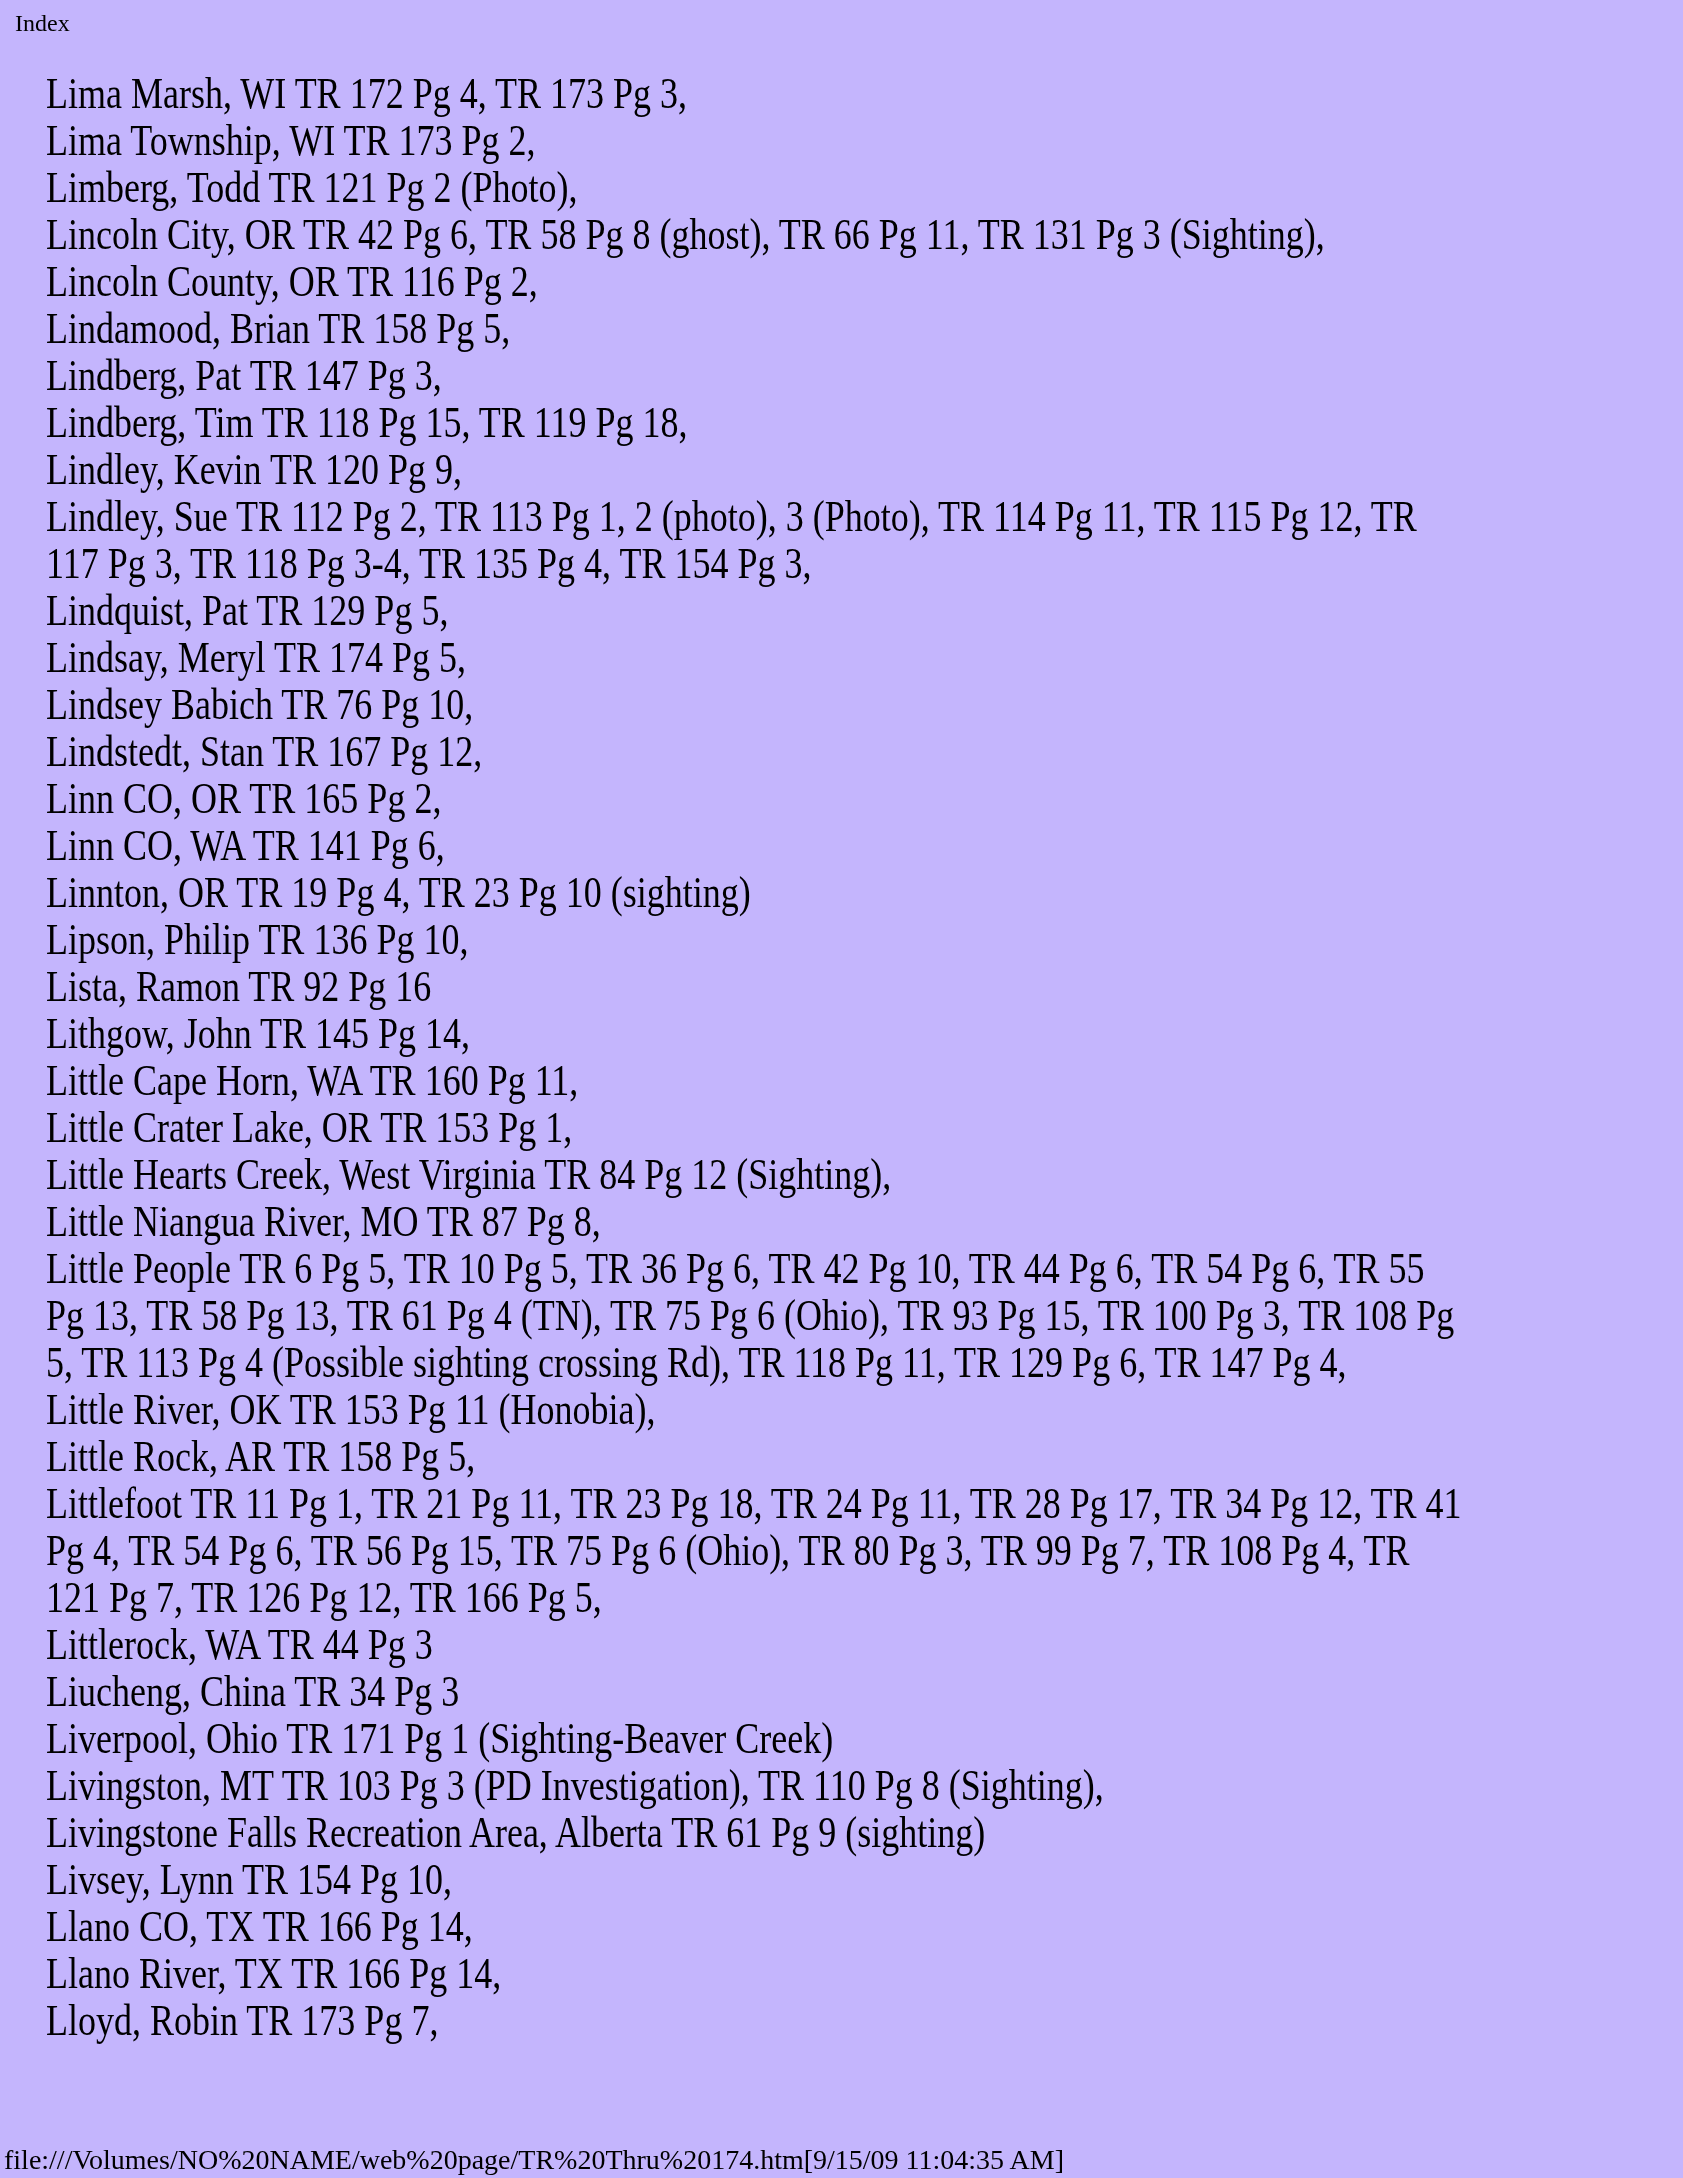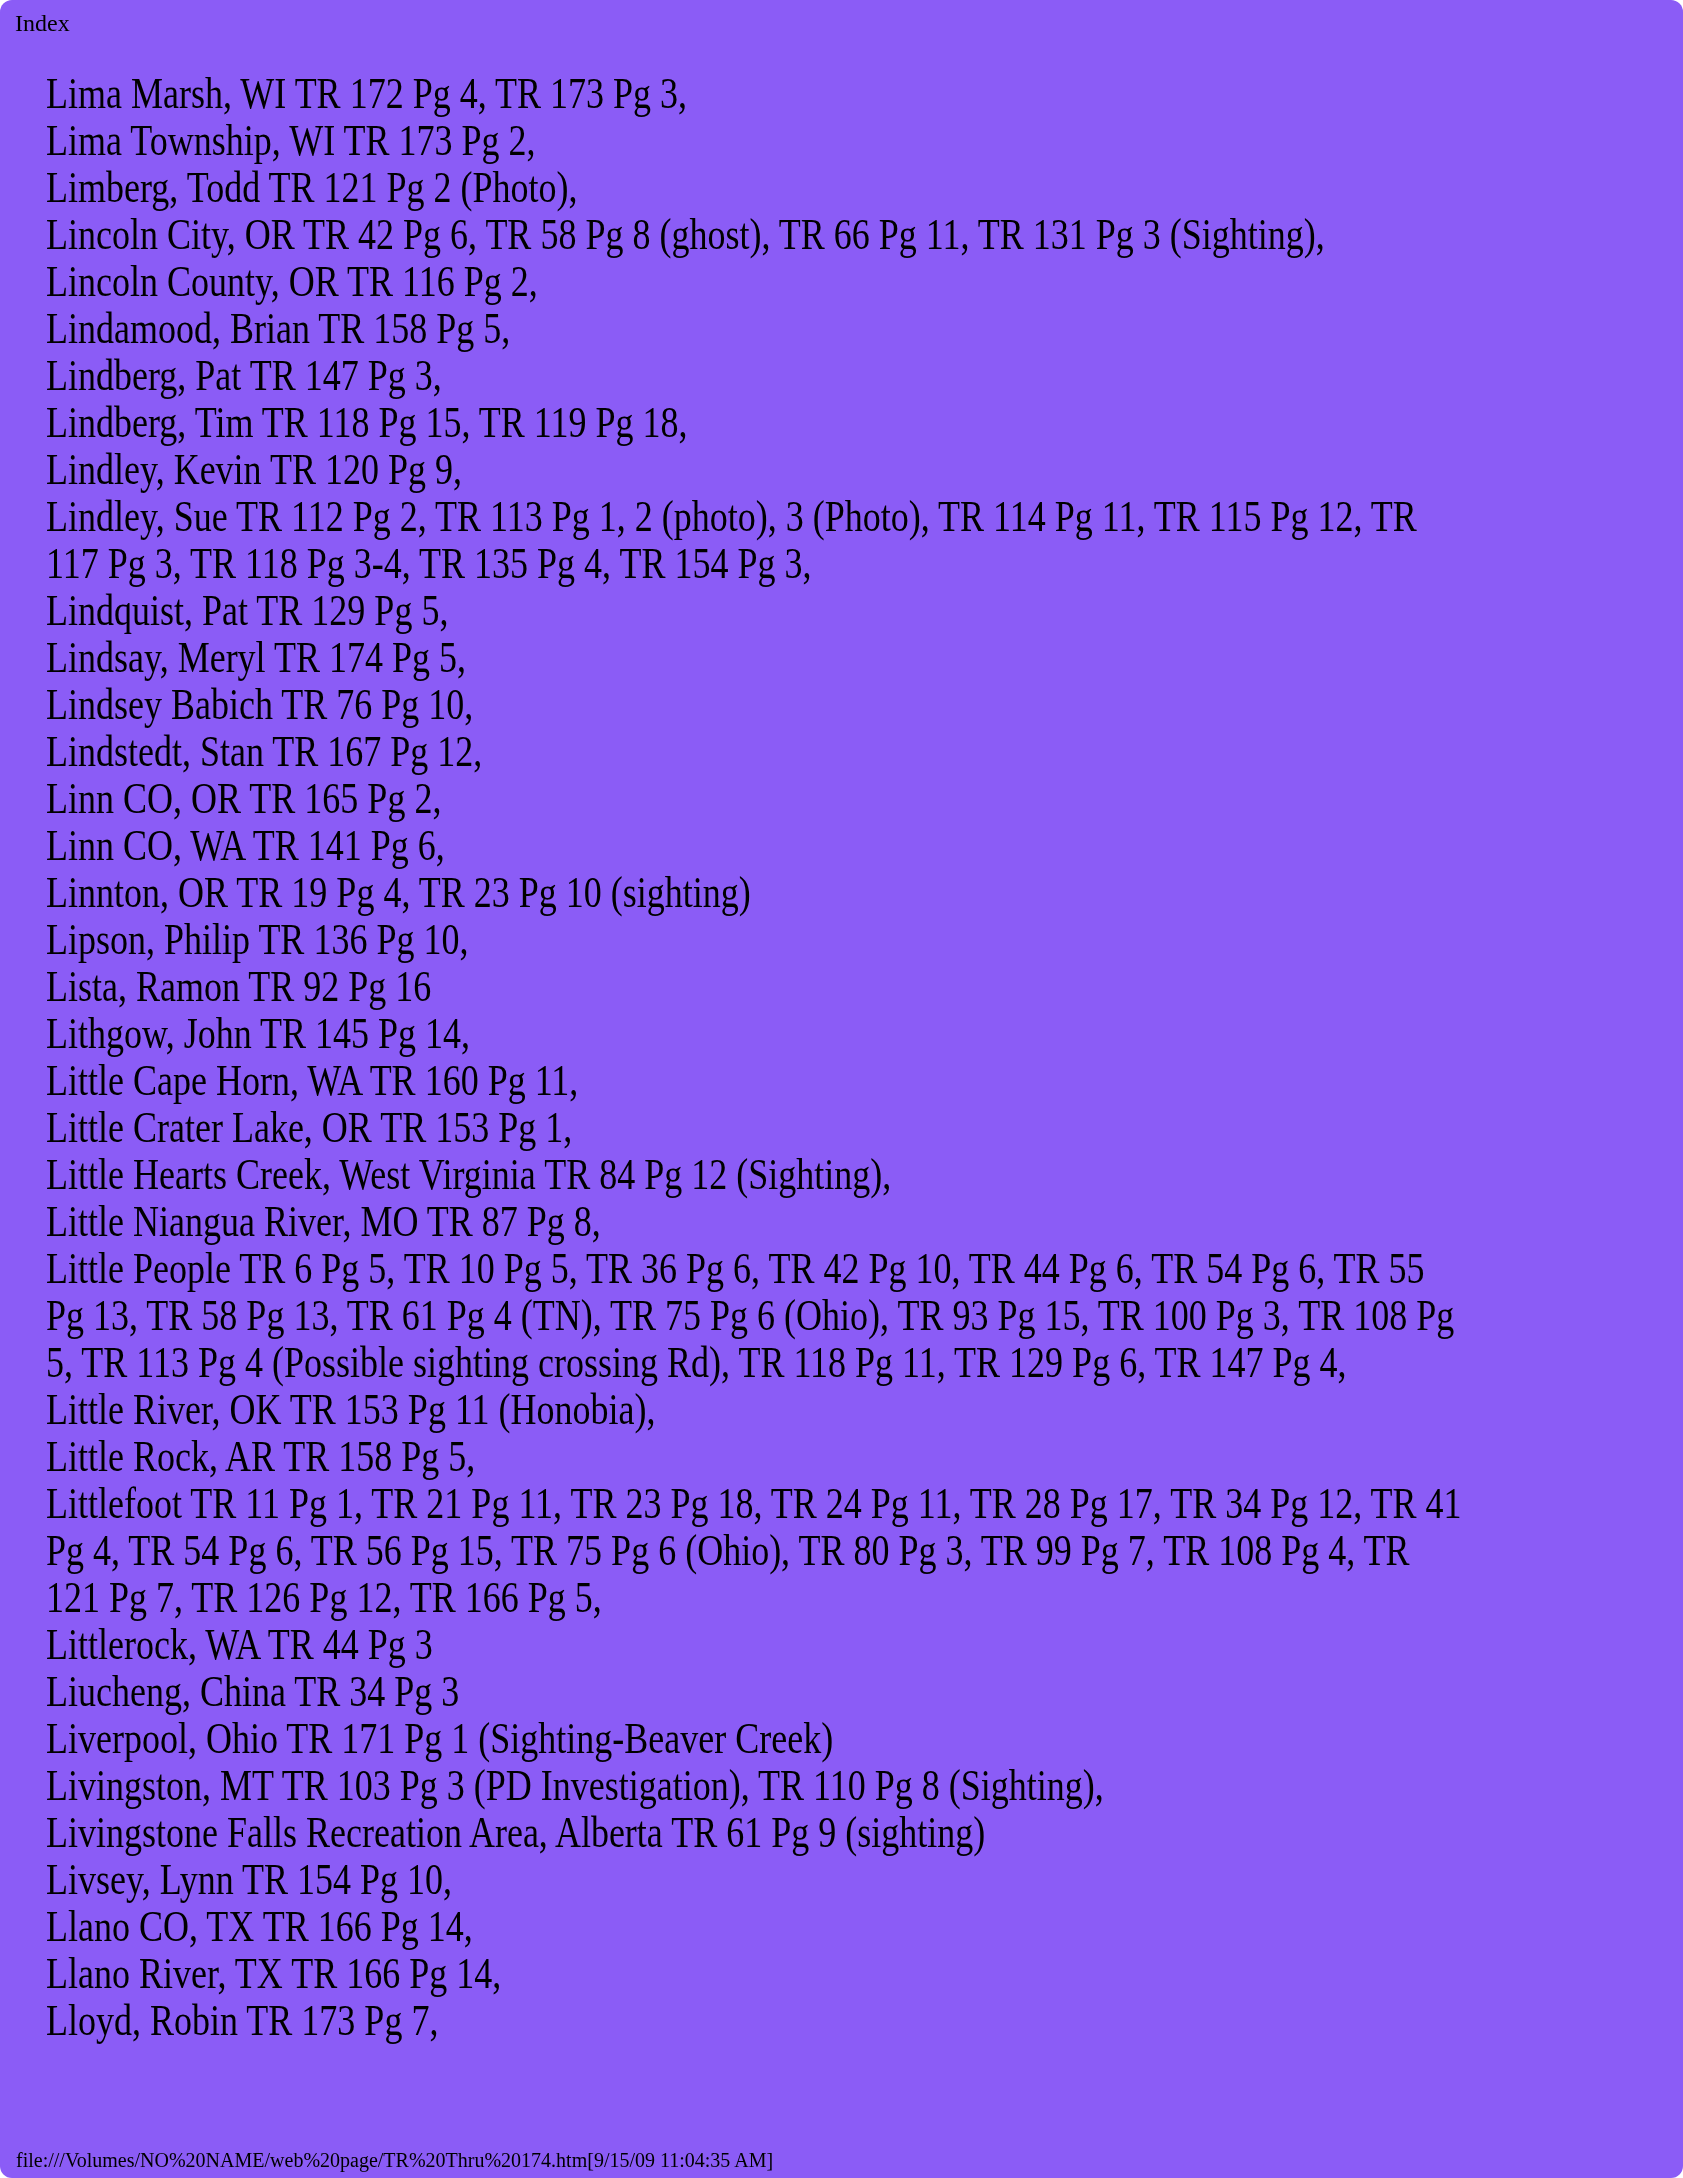--- a/index.html
+++ b/index.html
@@ -4,25 +4,24 @@
 <style>
   html, body {
     margin: 0;
     padding: 0;
     background: #ffffff;
   }
   .doc-page {
     position: relative;
     width: 1683px;
     height: 2178px;
-    background: #8b5cf6;
+    background: #c4b5fd;
     color: #000000;
     overflow: hidden;
     font-family: "Liberation Serif", "DejaVu Serif", serif;
-    border-radius: 12px;
   }
   .page-header {
     position: absolute;
     left: 15px;
     top: 10px;
     font-size: 24px;
     line-height: 27px;
     white-space: pre;
   }
   .index-list {
@@ -33,23 +32,23 @@
   .index-line {
     font-size: 45px;
     line-height: 47px;
     height: 47px;
     white-space: pre;
     transform: scaleX(0.8);
     transform-origin: left;
   }
   .page-footer {
     position: absolute;
-    left: 16px;
+    left: 4px;
     top: 2146px;
-    font-size: 20px;
+    font-size: 28px;
     line-height: 28px;
     white-space: pre;
   }
 </style>
 </head>
 <body>
 
 <div class="doc-page">
   <div class="page-header">Index</div>
 

